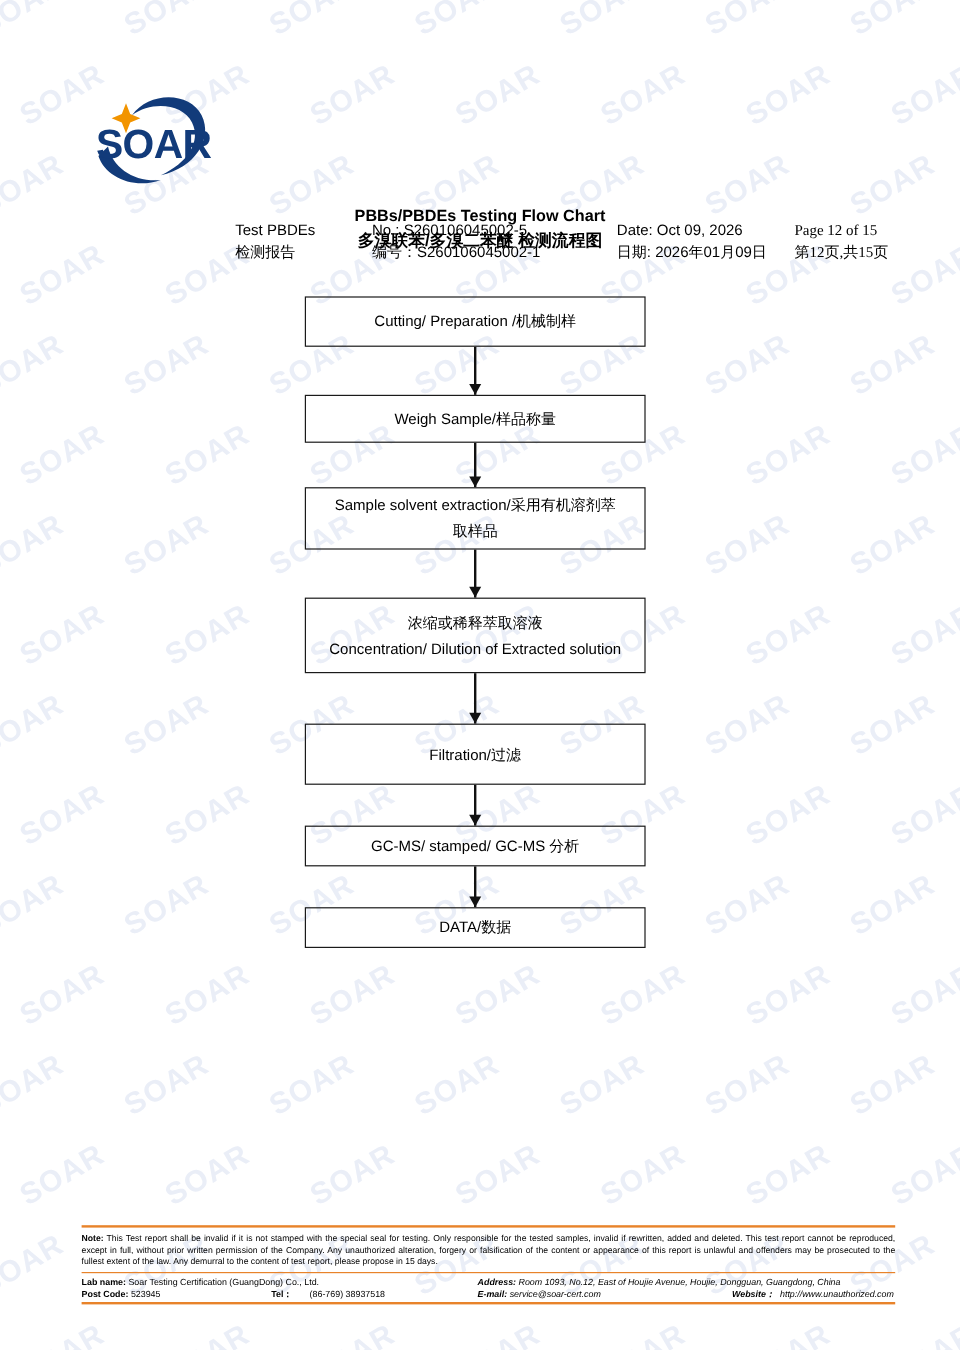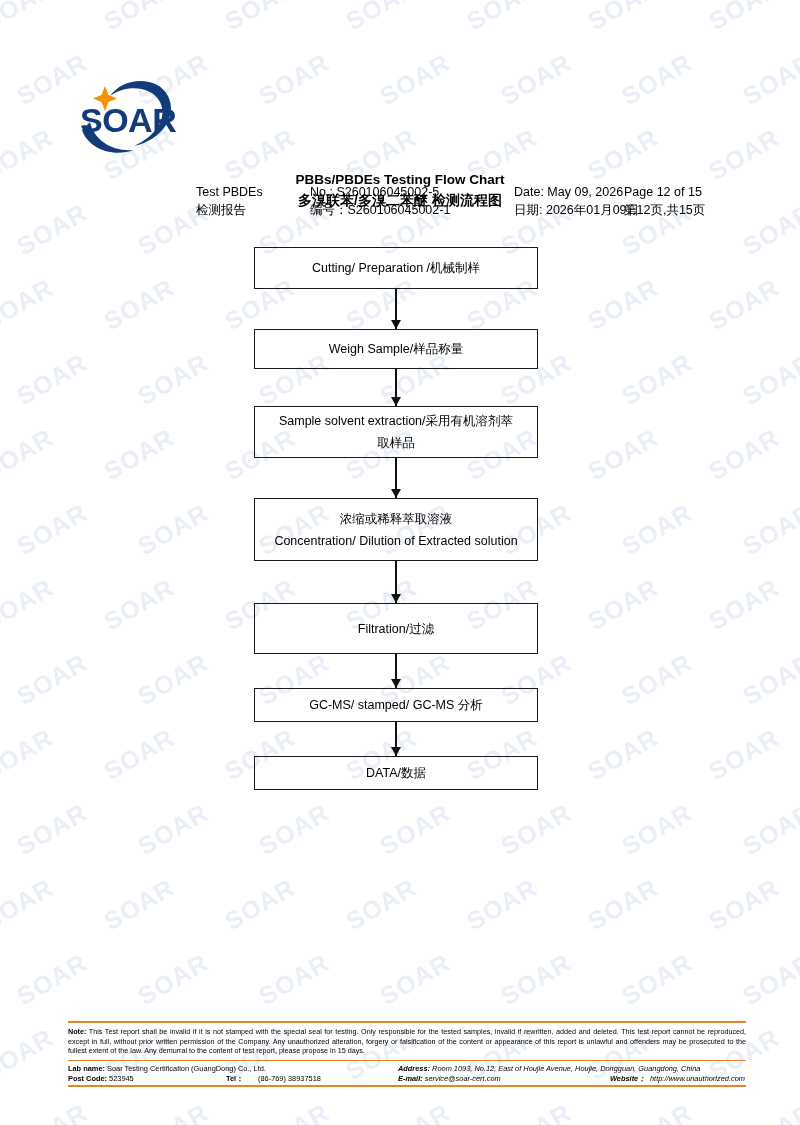--- a/index.html
+++ b/index.html
@@ -67,21 +67,21 @@
   .hdr-col {
     position: absolute;
     font-size: 12.5px;
     line-height: 18px;
     white-space: nowrap;
   }
   .hdr-col .l1, .hdr-col .l2 { display: block; }
   #hdr-testreport { left: 196px; top: 121px; }
   #hdr-no        { left: 310px; top: 121px; }
   #hdr-date      { left: 514px; top: 121px; }
-  #hdr-page      { left: 624px; top: 121px; }
+  #hdr-page      { left: 662px; top: 121px; font-family: Liberation Serif, serif; }
 
   
   #title-en, #title-zh {
     position: absolute;
     width: 800px;
     text-align: center;
     font-weight: bold;
     font-size: 13.5px;
     white-space: nowrap;
   }
@@ -317,21 +317,21 @@
       <span class="l1">Test PBDEs</span>
       <span class="l2">检测报告</span>
     </div>
 
     <div class="hdr-col" id="hdr-no">
       <span class="l1">No.: S260106045002-5</span>
       <span class="l2">编号：S260106045002-1</span>
     </div>
 
     <div class="hdr-col" id="hdr-date">
-      <span class="l1">Date: May 09, 2026</span>
+      <span class="l1">Date: Oct 09, 2026</span>
       <span class="l2">日期: 2026年01月09日</span>
     </div>
 
     <div class="hdr-col" id="hdr-page">
       <span class="l1">Page 12 of 15</span>
       <span class="l2">第12页,共15页</span>
     </div>
   </div>
 
   <div id="title-zh">多溴联苯/多溴二苯醚 检测流程图</div>

